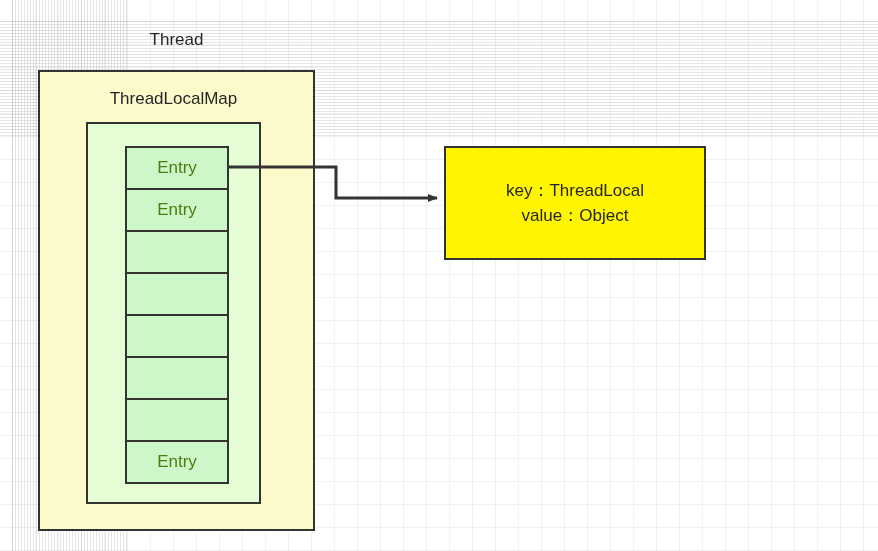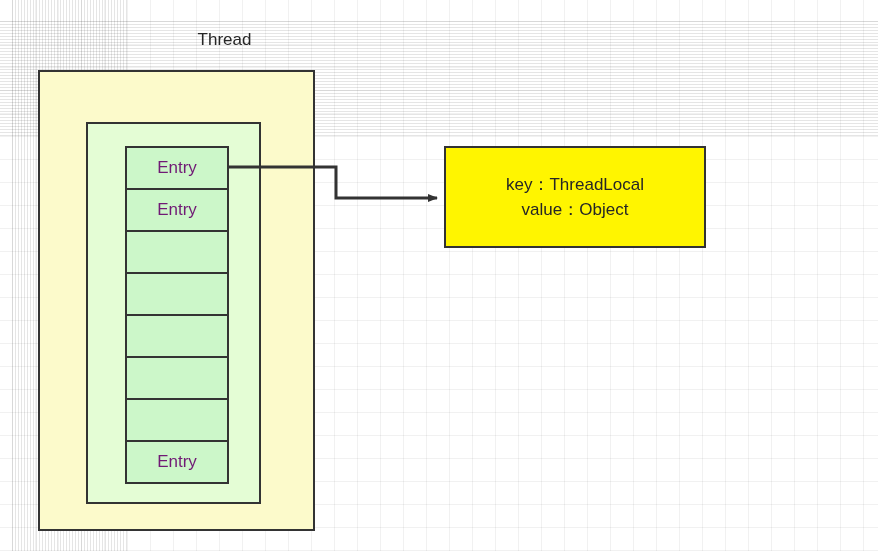--- a/index.html
+++ b/index.html
@@ -34,21 +34,20 @@
     background-position:12px 68px, 12px 21px;
   }
 
   .label{
     position:absolute;
     color:#262626;
     font-size:17px;
     line-height:23px;
     white-space:pre;
     text-align:center;
-    padding-left:48px;
   }
 
   .box{
     position:absolute;
     border:2px solid #333333;
     box-sizing:border-box;
   }
 
   #thread-box{
     left:38px;top:70px;width:277px;height:461px;
@@ -72,27 +71,27 @@
   .entry-cell{
     position:relative;
     height:44px;
     margin-top:-2px;
     border:2px solid #333333;
     box-sizing:border-box;
     background:#CCF7C9;
     display:flex;
     align-items:center;
     justify-content:center;
-    color:#701a75;
+    color:#4d7c0f;
     font-size:17px;
   }
   .entry-cell:first-child{margin-top:0;}
 
   #entry-box{
-    left:444px;top:146px;width:262px;height:102px;
+    left:444px;top:146px;width:262px;height:114px;
     background:#FFF500;
     display:flex;
     align-items:center;
     justify-content:center;
   }
   #entry-box-text{
     color:#262626;
     font-size:17px;
     line-height:25px;
     text-align:center;
@@ -115,20 +114,21 @@
 <body>
 
 <div id="canvas">
 
   <div class="majorgrid"></div>
 
   <div class="label" id="thread-title">Thread</div>
 
   <div class="box" id="thread-box"></div>
 
+  <div class="label" id="tlm-title">ThreadLocalMap</div>
 
   <div class="box" id="tlm-box"></div>
 
   <div id="entry-stack">
       <div class="entry-cell">
         <span>Entry</span>
       </div>
       <div class="entry-cell">
         <span>Entry</span>
       </div>

